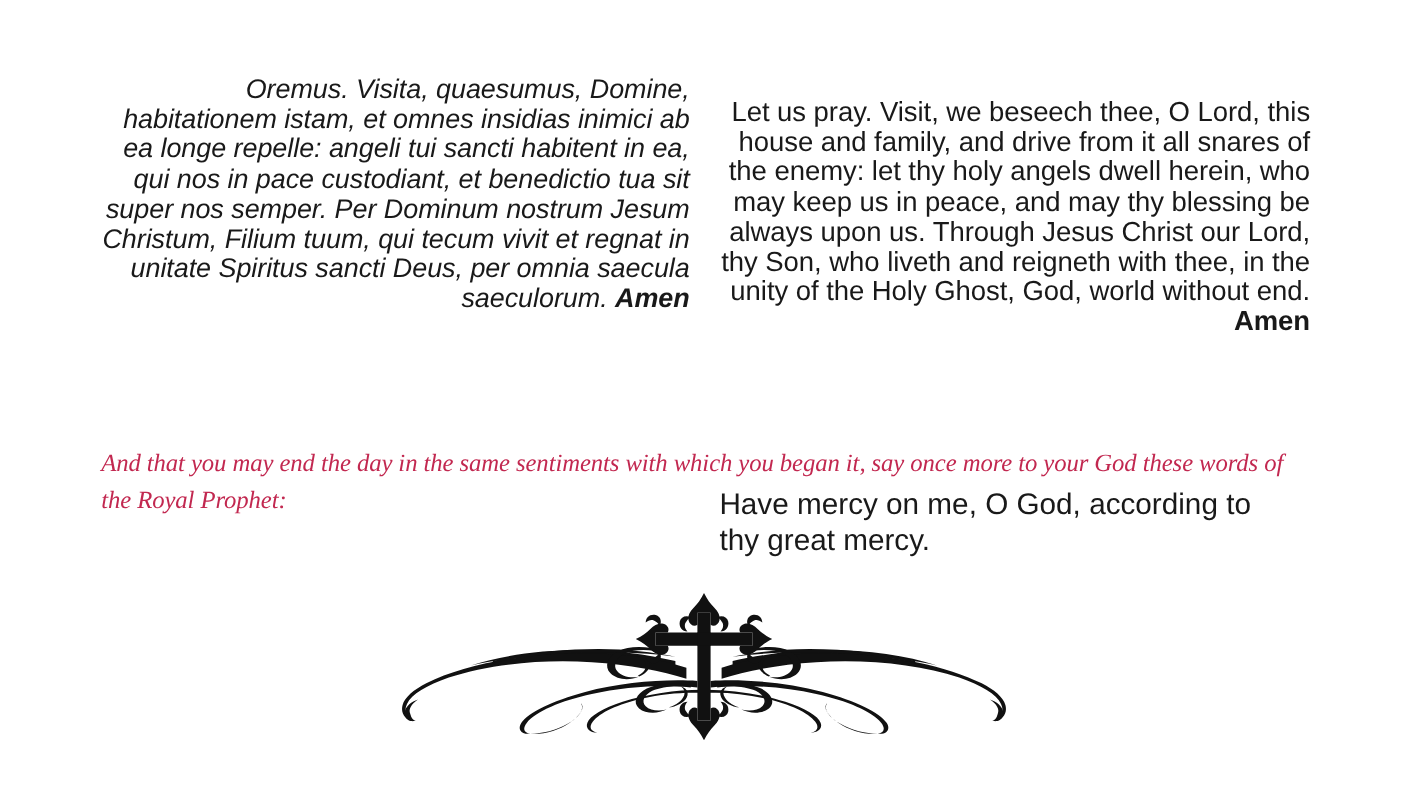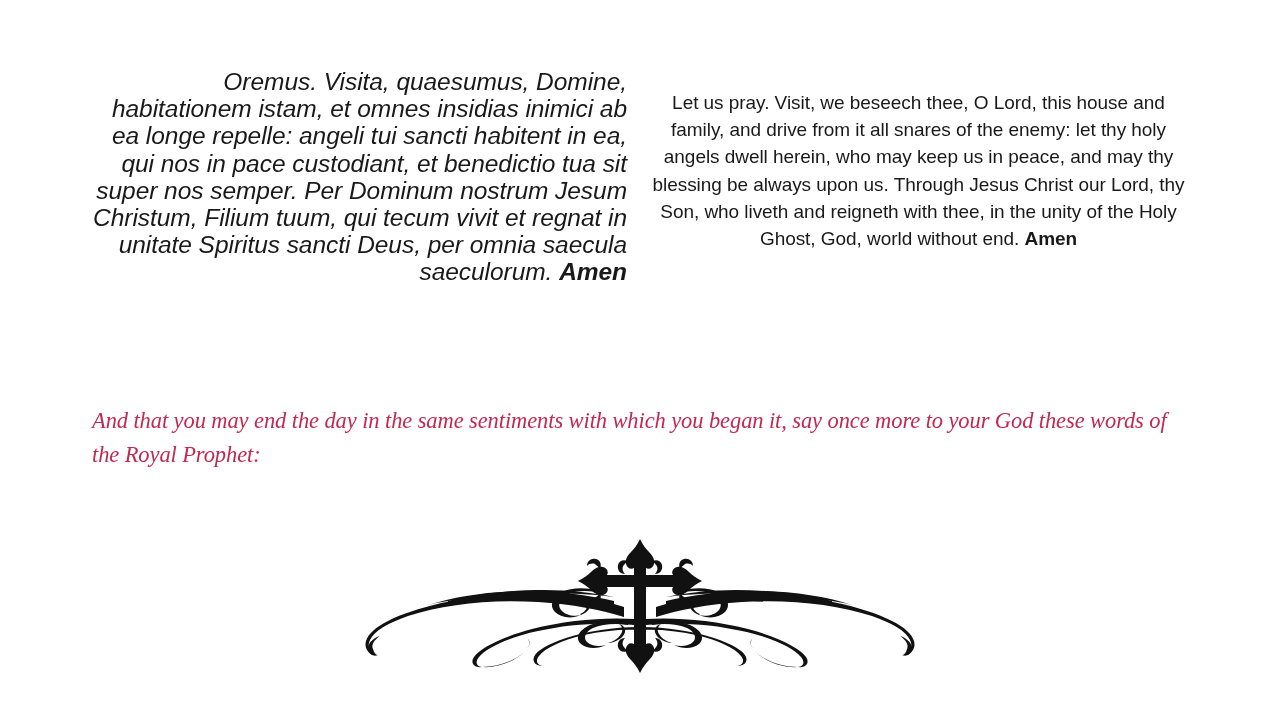--- a/index.html
+++ b/index.html
@@ -40,25 +40,25 @@
     letter-spacing: -0.05px;
     text-align: right;
     font-style: italic;
   }
 
   .col-english {
     position: absolute;
     left: 646px;
     top: 89px;
     width: 545px;
-    font-size: 19px;
+    font-size: 25px;
     line-height: 27.2px;
     color: #191919;
     letter-spacing: -0.05px;
-    text-align: center;
+    text-align: right;
   }
 
   .amen {
     font-weight: bold;
   }
 
   
   .rubric {
     position: absolute;
     left: 92px;
@@ -117,20 +117,21 @@
 
     <div class="col-latin"><span>Oremus. Visita, quaesumus, Domine, habitationem istam, et omnes insidias inimici ab ea longe repelle: angeli tui sancti habitent in ea, qui nos in pace custodiant, et benedictio tua sit super nos semper. Per Dominum nostrum Jesum Christum, Filium tuum, qui tecum vivit et regnat in unitate Spiritus sancti Deus, per omnia saecula saeculorum. </span><span class="amen">Amen</span></div>
 
     <div class="col-english"><span>Let us pray. Visit, we beseech thee, O Lord, this house and family, and drive from it all snares of the enemy: let thy holy angels dwell herein, who may keep us in peace, and may thy blessing be always upon us. Through Jesus Christ our Lord, thy Son, who liveth and reigneth with thee, in the unity of the Holy Ghost, God, world without end. </span><span class="amen">Amen</span></div>
 
   </div>
 
   <div class="rubric">And that you may end the day in the same sentiments with which you began it, say once more to your God these words of the Royal Prophet:</div>
 
 
+  <div class="psalm-english">Have mercy on me, O God, according to thy great mercy.</div>
 
   <div class="ornament">
     <svg viewBox="0 0 576 140" xmlns="http://www.w3.org/2000/svg" aria-hidden="true">
       <g fill="#111111">
 
         <path d="M262,66
                  C236,60 206,56 176,56
                  C138,56 104,61 76,70
                  C100,64 134,61 170,62
                  C206,63 238,68 262,74 Z"></path>

